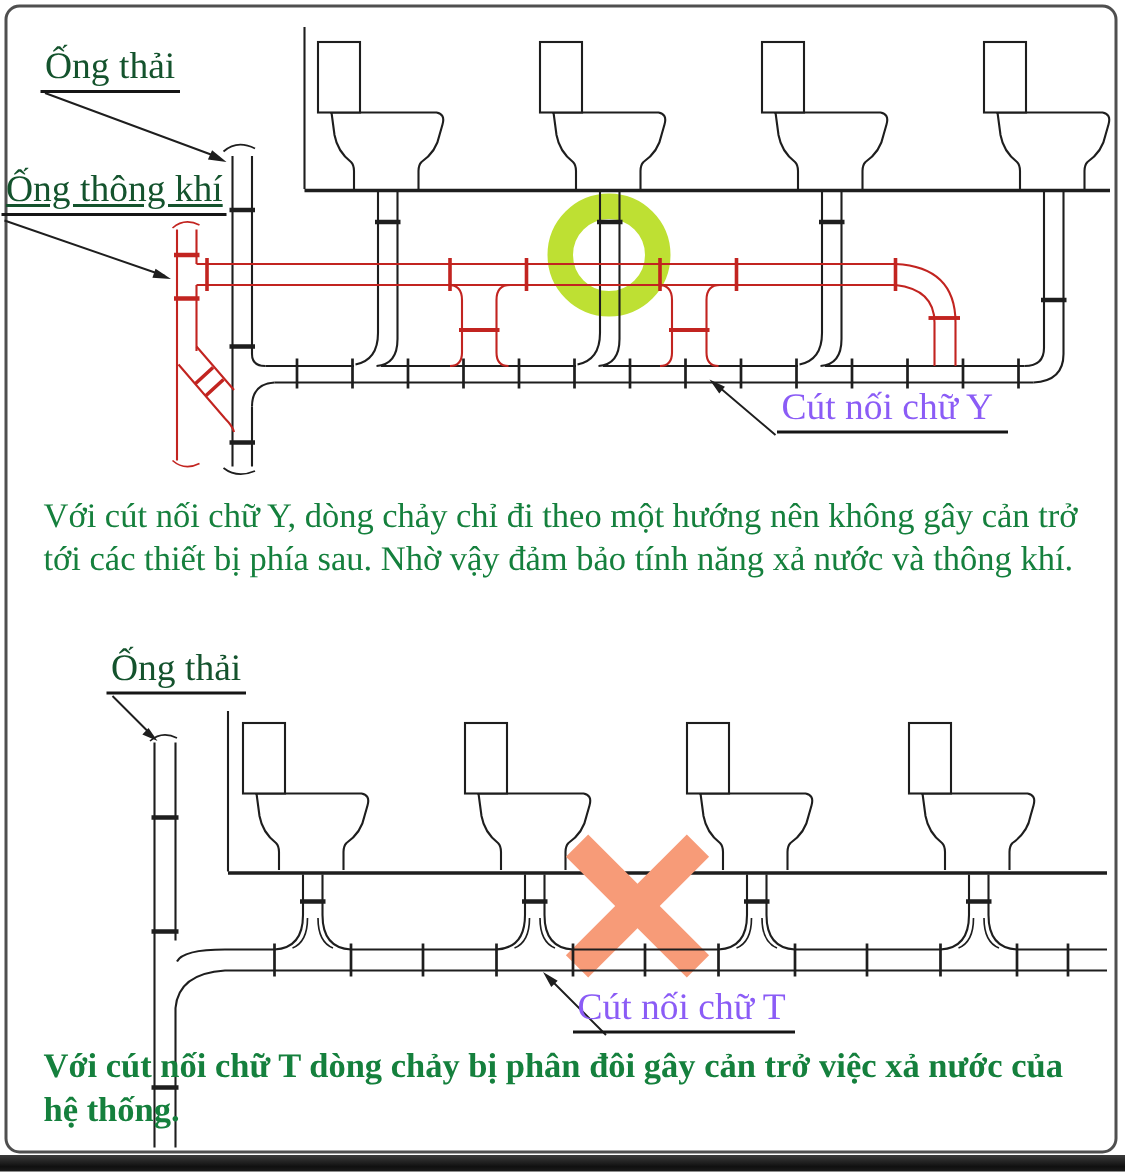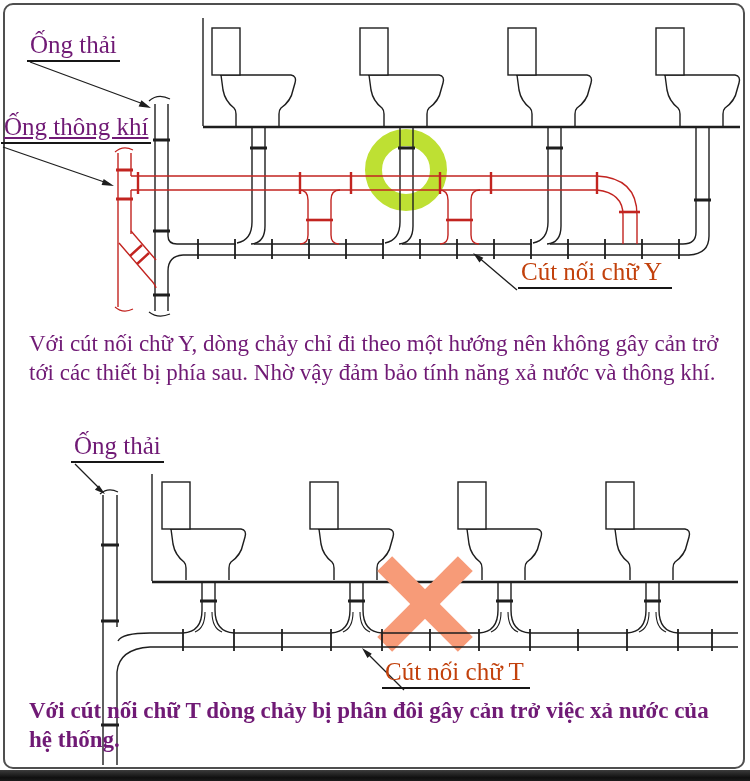--- a/index.html
+++ b/index.html
@@ -11,25 +11,25 @@
     position:absolute;left:3px;top:3px;width:738px;height:762px;
     border:2px solid #4f4f4f;border-radius:10px;background:transparent;
   }
   .bottom-strip{
     position:absolute;left:0;top:770px;width:750px;height:11px;
     background:linear-gradient(180deg,#3c3c3c 0%,#101010 70%,#1c1c1c 100%);
   }
   svg.canvas{position:absolute;left:0;top:0;}
   .lbl{
     position:absolute;font-size:25px;line-height:1.12;white-space:nowrap;
-    border-bottom:2px solid #161616;padding:0 3px 1px 3px;color:#701a75;
+    border-bottom:2px solid #161616;padding:0 3px 1px 3px;color:#14532d;
   }
-  .lbl.red{color:#c2410c;}
+  .lbl.red{color:#8b5cf6;}
   .para{
-    position:absolute;left:29px;width:702px;font-size:23px;line-height:28.5px;color:#701a75;
+    position:absolute;left:29px;width:702px;font-size:23px;line-height:28.5px;color:#15803d;
   }
 </style>
 </head>
 <body>
 
 <div class="frame"></div>
 
 <svg class="canvas" width="750" height="781" viewBox="0 0 750 781" xmlns="http://www.w3.org/2000/svg">
   <defs>
     <g id="toilet">

